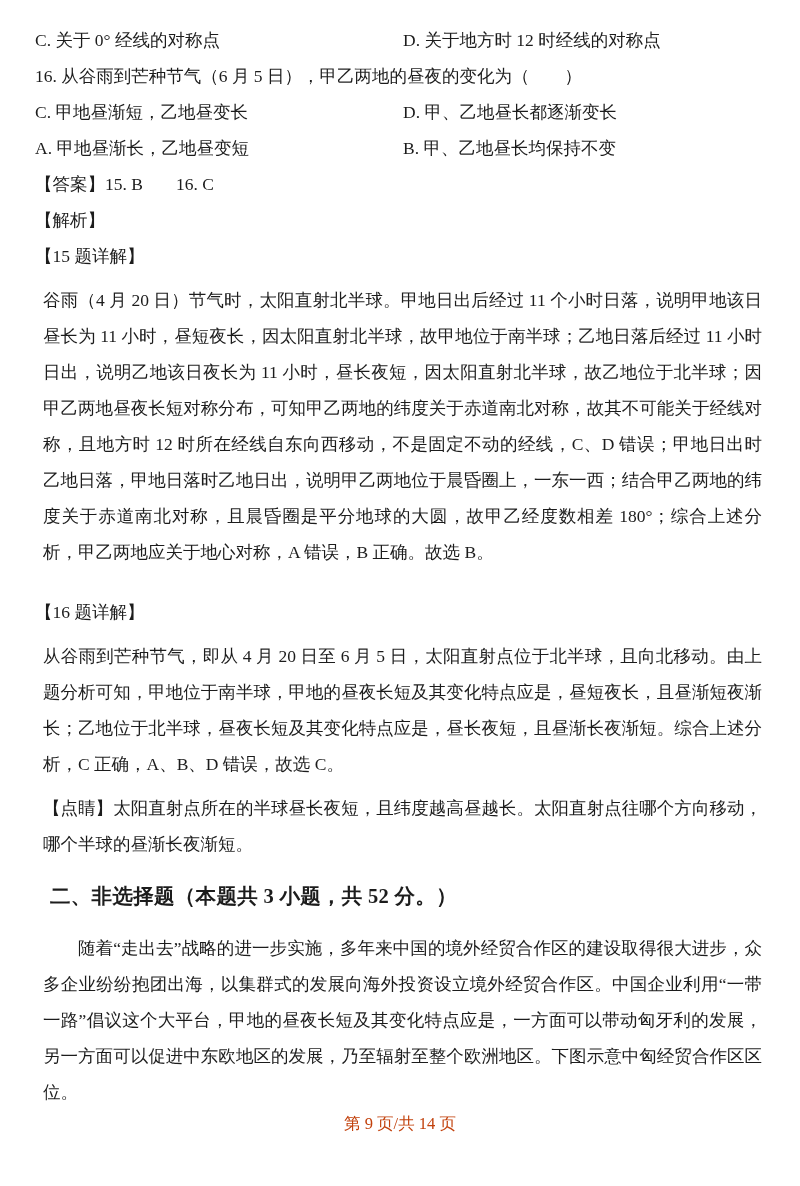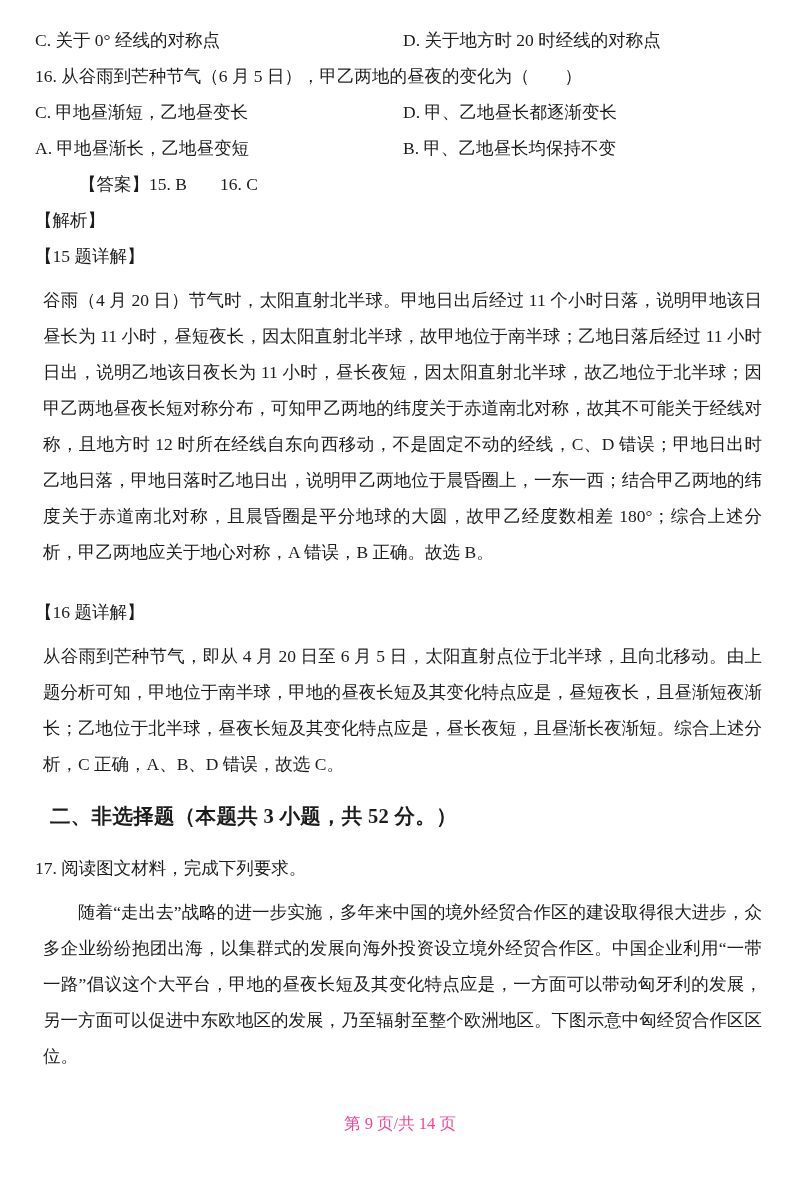--- a/index.html
+++ b/index.html
@@ -19,48 +19,48 @@
   .opt-row { display: flex; line-height: 36px; }
   .opt-row .col1 { width: 368px; flex: 0 0 368px; }
   .opt-row .col2 { flex: 1; }
   .para {
     margin: 8px;
     line-height: 36px;
     text-align: justify;
   }
   .para.indent { text-indent: 2em; }
   .gap-above { margin-top: 24px; }
-  .answer-line { line-height: 36px; margin-left: 44px; }
+  .answer-line { line-height: 36px; }
   .answer-q16 { margin-left: 33px; }
   .section-heading {
     margin: 15px;
     font-size: 20.5px;
     font-weight: bold;
     line-height: 38px;
     letter-spacing: 0.3px;
   }
   .footer {
     position: absolute;
     top: 1113px;
     left: 0;
     width: 800px;
     text-align: center;
     font-size: 16.5px;
     line-height: 22px;
-    color: #ec4899;
+    color: #c2410c;
   }
 </style>
 </head>
 <body>
 
 <div class="page">
 
   <div class="opt-row">
     <span class="col1">C. 关于 0° 经线的对称点</span>
-    <span class="col2">D. 关于地方时 20 时经线的对称点</span>
+    <span class="col2">D. 关于地方时 12 时经线的对称点</span>
   </div>
 
   <div class="line">16. 从谷雨到芒种节气（6 月 5 日），甲乙两地的昼夜的变化为（　　）</div>
 
   <div class="opt-row">
     <span class="col1">C. 甲地昼渐短，乙地昼变长</span>
     <span class="col2">D. 甲、乙地昼长都逐渐变长</span>
   </div>
 
   <div class="opt-row">
@@ -75,22 +75,22 @@
   <div class="line">【解析】</div>
 
   <div class="line">【15 题详解】</div>
 
   <p class="para">谷雨（4 月 20 日）节气时，太阳直射北半球。甲地日出后经过 11 个小时日落，说明甲地该日昼长为 11 小时，昼短夜长，因太阳直射北半球，故甲地位于南半球；乙地日落后经过 11 小时日出，说明乙地该日夜长为 11 小时，昼长夜短，因太阳直射北半球，故乙地位于北半球；因甲乙两地昼夜长短对称分布，可知甲乙两地的纬度关于赤道南北对称，故其不可能关于经线对称，且地方时 12 时所在经线自东向西移动，不是固定不动的经线，C、D 错误；甲地日出时乙地日落，甲地日落时乙地日出，说明甲乙两地位于晨昏圈上，一东一西；结合甲乙两地的纬度关于赤道南北对称，且晨昏圈是平分地球的大圆，故甲乙经度数相差 180°；综合上述分析，甲乙两地应关于地心对称，A 错误，B 正确。故选 B。</p>
 
   <div class="line gap-above">【16 题详解】</div>
 
   <p class="para">从谷雨到芒种节气，即从 4 月 20 日至 6 月 5 日，太阳直射点位于北半球，且向北移动。由上题分析可知，甲地位于南半球，甲地的昼夜长短及其变化特点应是，昼短夜长，且昼渐短夜渐长；乙地位于北半球，昼夜长短及其变化特点应是，昼长夜短，且昼渐长夜渐短。综合上述分析，C 正确，A、B、D 错误，故选 C。</p>
 
+  <p class="para">【点睛】太阳直射点所在的半球昼长夜短，且纬度越高昼越长。太阳直射点往哪个方向移动，哪个半球的昼渐长夜渐短。</p>
 
   <h2 class="section-heading">二、非选择题（本题共 3 小题，共 52 分。）</h2>
 
-  <div class="line">17. 阅读图文材料，完成下列要求。</div>
 
   <p class="para indent">随着“走出去”战略的进一步实施，多年来中国的境外经贸合作区的建设取得很大进步，众多企业纷纷抱团出海，以集群式的发展向海外投资设立境外经贸合作区。中国企业利用“一带一路”倡议这个大平台，甲地的昼夜长短及其变化特点应是，一方面可以带动匈牙利的发展，另一方面可以促进中东欧地区的发展，乃至辐射至整个欧洲地区。下图示意中匈经贸合作区区位。</p>
 
   <div class="footer">第 9 页/共 14 页</div>
 
 </div>
 
 </body></html>

